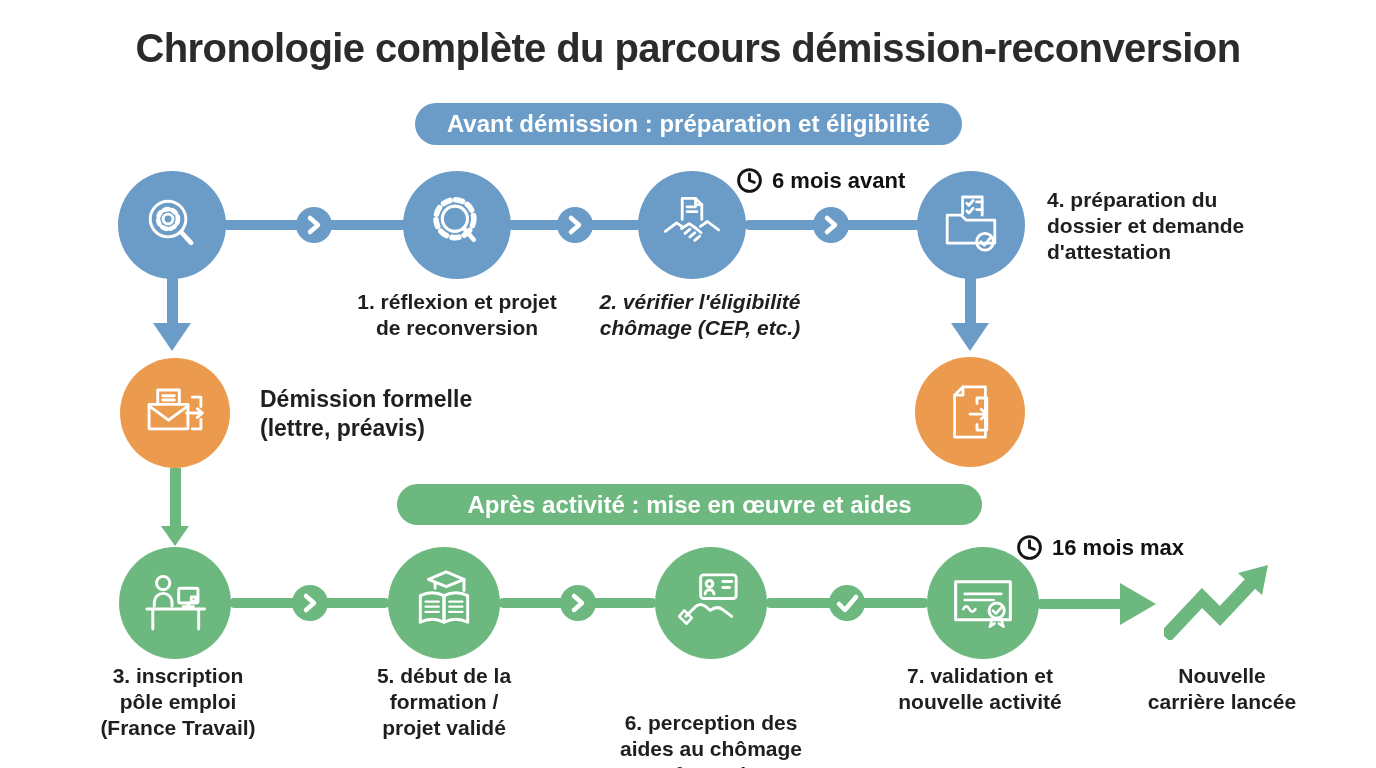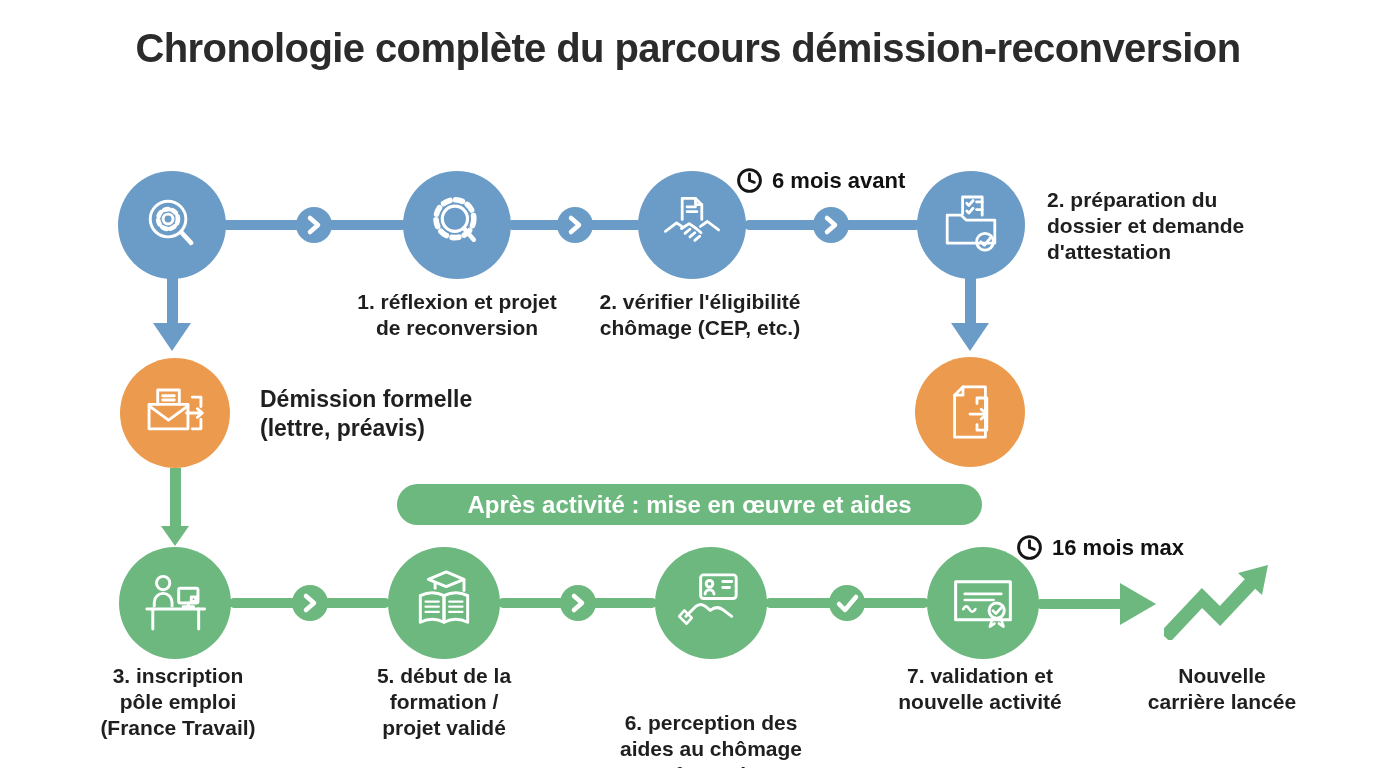--- a/index.html
+++ b/index.html
@@ -43,20 +43,21 @@
   .fg { fill:var(--green,#6cb87f); }
   .sg { stroke:var(--green,#6cb87f); }
 </style>
 </head>
 <body>
 
 <div class="canvas">
 
   <div class="title">Chronologie complète du parcours démission-reconversion</div>
 
+  <div class="banner b-blue" style="left:415px;top:103px;width:547px;height:42px;">Avant démission : préparation et éligibilité</div>
 
   <div class="circle c-blue" style="left:118px;top:171px;width:108px;height:108px;">
     <svg viewBox="0 0 100 100" width="66" height="66">
       <g fill="none" stroke="#fff" stroke-linecap="round" stroke-linejoin="round">
         <circle cx="44" cy="41" r="27" stroke-width="4.5"></circle>
         <circle cx="44" cy="41" r="15" stroke-width="7" stroke-dasharray="7 5.8"></circle>
         <circle cx="44" cy="41" r="7.5" stroke-width="4.5"></circle>
         <path d="M64,61 79,77" stroke-width="7"></path>
       </g>
     </svg>
@@ -122,23 +123,23 @@
   <div class="timer" style="left:736px;top:167px;">
     <svg viewBox="0 0 26 26" width="27" height="27">
       <circle cx="13" cy="13" r="10.5" fill="none" stroke="#151515" stroke-width="2.8"></circle>
       <path d="M13,13 V6.8 M13,13 l4.6,1.8" fill="none" stroke="#151515" stroke-width="2.8" stroke-linecap="round"></path>
     </svg>
     <span>6 mois avant</span>
   </div>
 
   <div class="label lbl-c" style="left:317px;top:289px;width:280px;">1. réflexion et projet
 de reconversion</div>
-  <div class="label lbl-c" style="left:560px;top:289px;width:280px;">2. vérifier l'éligibilité
+  <div class="label lbl-c" style="left:560px;top:289px;width:280px;font-style:italic;">2. vérifier l'éligibilité
 chômage (CEP, etc.)</div>
-  <div class="label" style="left:1047px;top:187px;width:250px;">2. préparation du
+  <div class="label" style="left:1047px;top:187px;width:250px;">4. préparation du
 dossier et demande
 d'attestation</div>
 
   <div class="v-arrow" style="left:153px;top:277px;">
     <div class="v-shaft" style="height:46px;background:var(--blue,#6b9cc7);"></div>
     <div class="v-head" style="border-left:19px solid transparent;border-right:19px solid transparent;border-top:28px solid var(--blue,#6b9cc7);"></div>
   </div>
   <div class="v-arrow" style="left:951px;top:277px;">
     <div class="v-shaft" style="height:46px;background:var(--blue,#6b9cc7);"></div>
     <div class="v-head" style="border-left:19px solid transparent;border-right:19px solid transparent;border-top:28px solid var(--blue,#6b9cc7);"></div>

